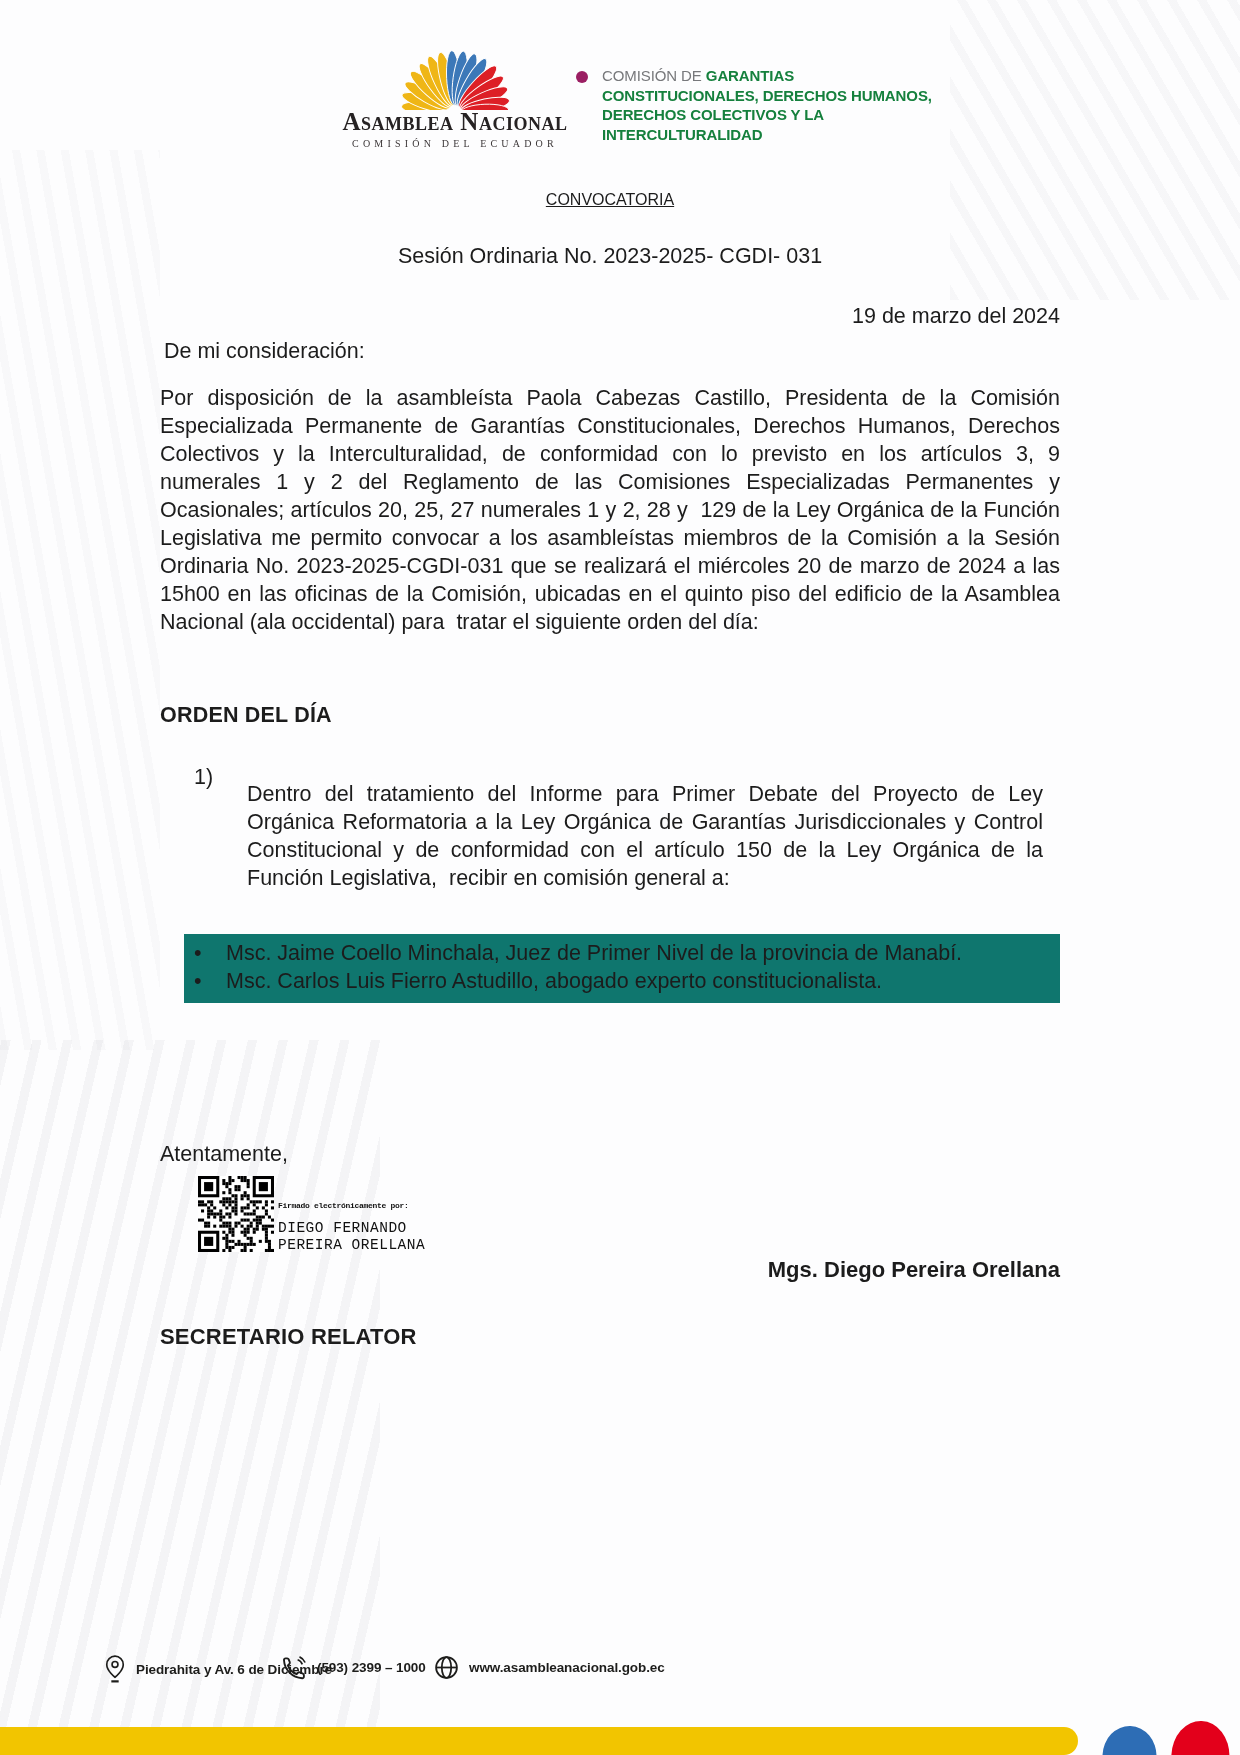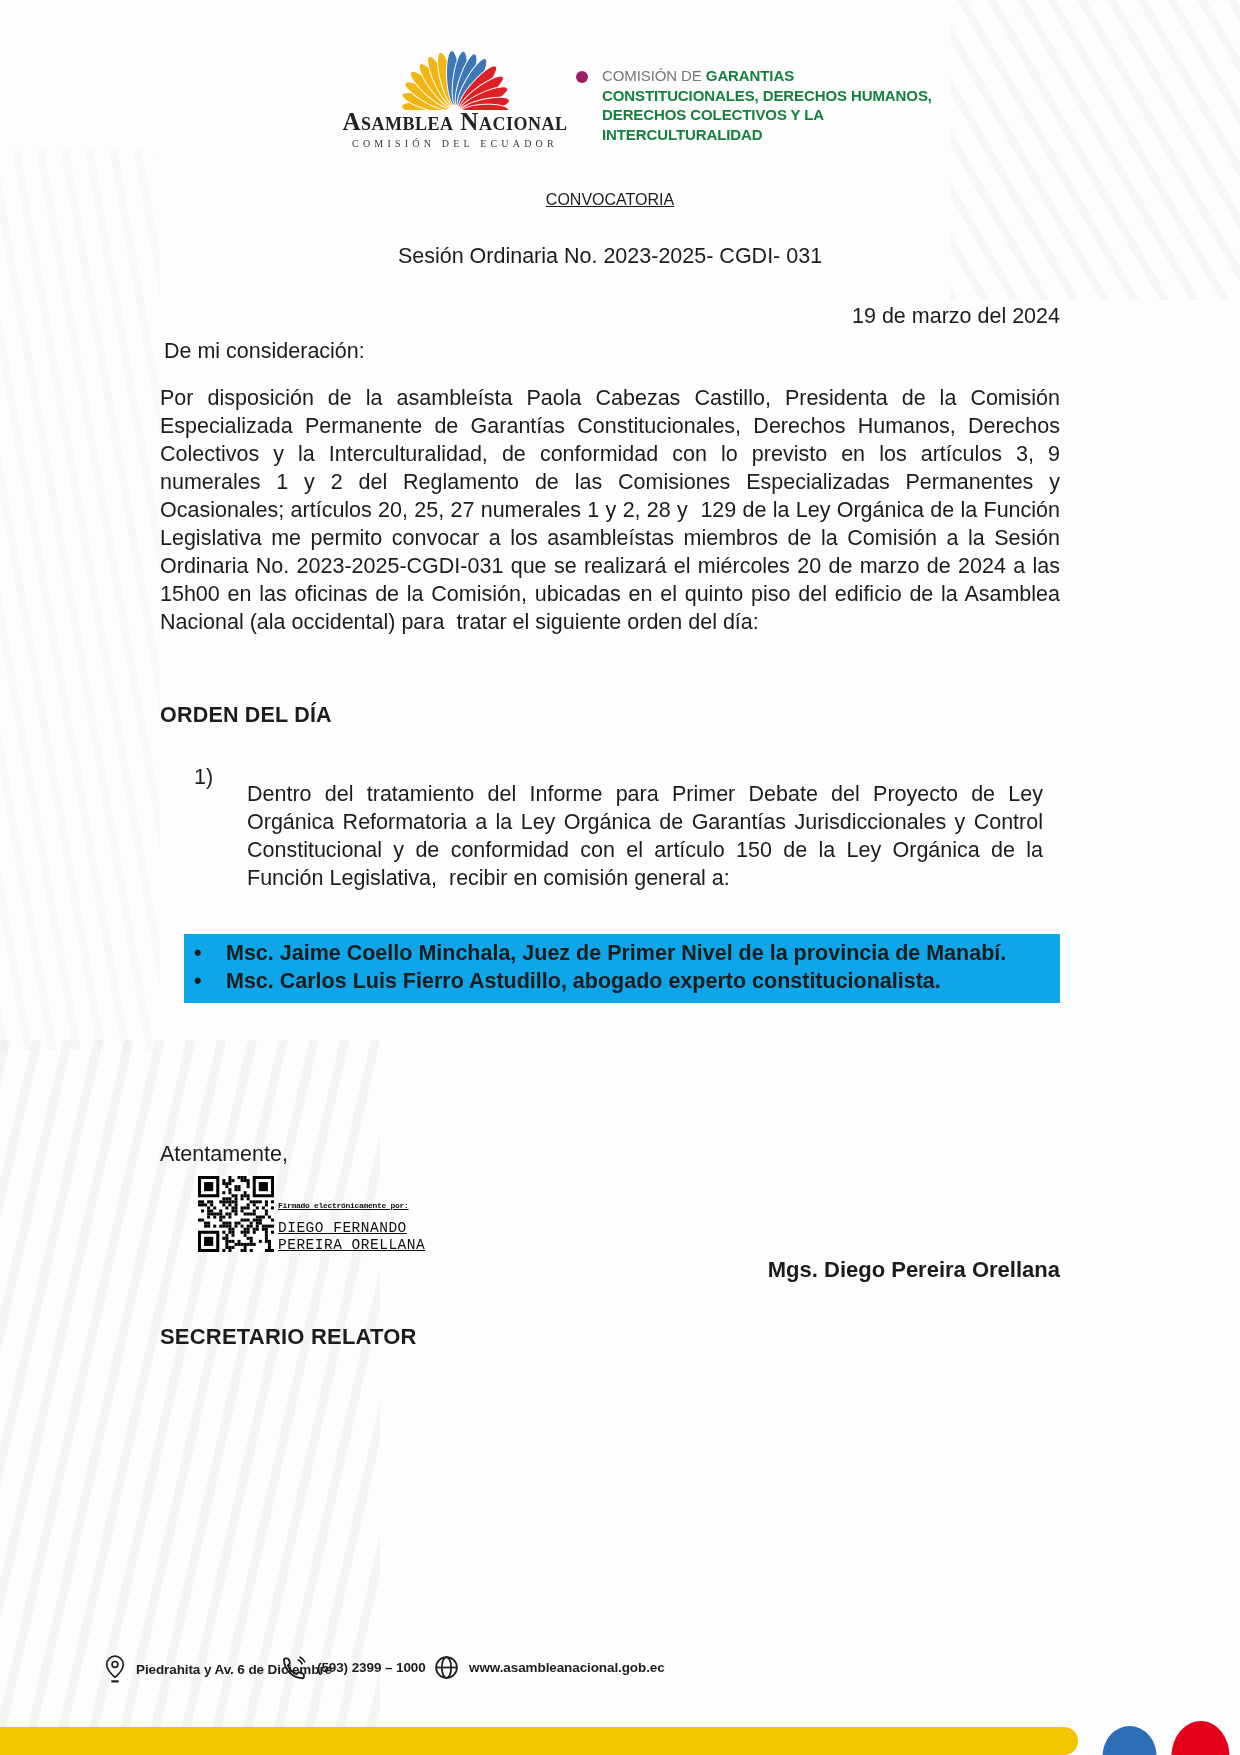--- a/index.html
+++ b/index.html
@@ -38,27 +38,27 @@
   .content > *{position:absolute;left:0;right:0;margin:0;}
   .doc-title{top:186px;text-align:center;font-size:16px;font-weight:400;text-decoration:underline;}
   .session-line{top:242px;text-align:center;font-size:21.5px;font-weight:400;}
   .doc-date{top:302px;text-align:right;}
   .salutation{top:337px;left:4px;}
   .body-par{top:384px;text-align:justify;white-space:pre-wrap;}
   .agenda-title{top:701px;text-align:left;font-weight:700;font-size:21.5px;letter-spacing:.2px;}
   .agenda-item{top:763px;display:flex;}
   .agenda-item .num{flex:0 0 36px;padding-left:34px;}
   .agenda-item p{margin:17px;flex:1;text-align:justify;white-space:pre-wrap;}
-  .guests{top:934px;left:24px;right:0;list-style:none;padding:5px 4px 8px 0;background:#0ea5e9;font-weight:bold;}
+  .guests{top:934px;left:24px;right:0;list-style:none;padding:5px 4px 8px 0;background:#0f766e;}
   .guests li{position:relative;padding-left:42px;padding-right:12px;text-align:justify;}
   .guests li::before{content:"\2022";position:absolute;left:10px;}
   .closing{top:1140px;}
   .sig-block{top:1176px;height:80px;}
   .qr{position:absolute;left:38px;top:0;}
-  .esign{position:absolute;left:118px;top:16px;font-family:"Liberation Mono",monospace;color:#111;text-decoration:underline;}
+  .esign{position:absolute;left:118px;top:16px;font-family:"Liberation Mono",monospace;color:#111;}
   .esign-label{font-size:8px;font-weight:700;letter-spacing:-.3px;}
   .esign-name{font-size:14.5px;letter-spacing:.5px;line-height:17px;}
   .sig-name{top:1256px;font-weight:700;font-size:22px;text-align:right;}
   .sig-role{top:1286px;font-weight:700;font-size:22px;letter-spacing:.2px;margin-top:37px;}
 
   
   .f-item{position:absolute;display:flex;align-items:center;gap:10px;top:1655px;
     font-size:13.5px;font-weight:700;color:#1d1d1b;letter-spacing:-.1px;}
   .f-item svg{flex:0 0 auto;}
   .f-address{left:104px;}

